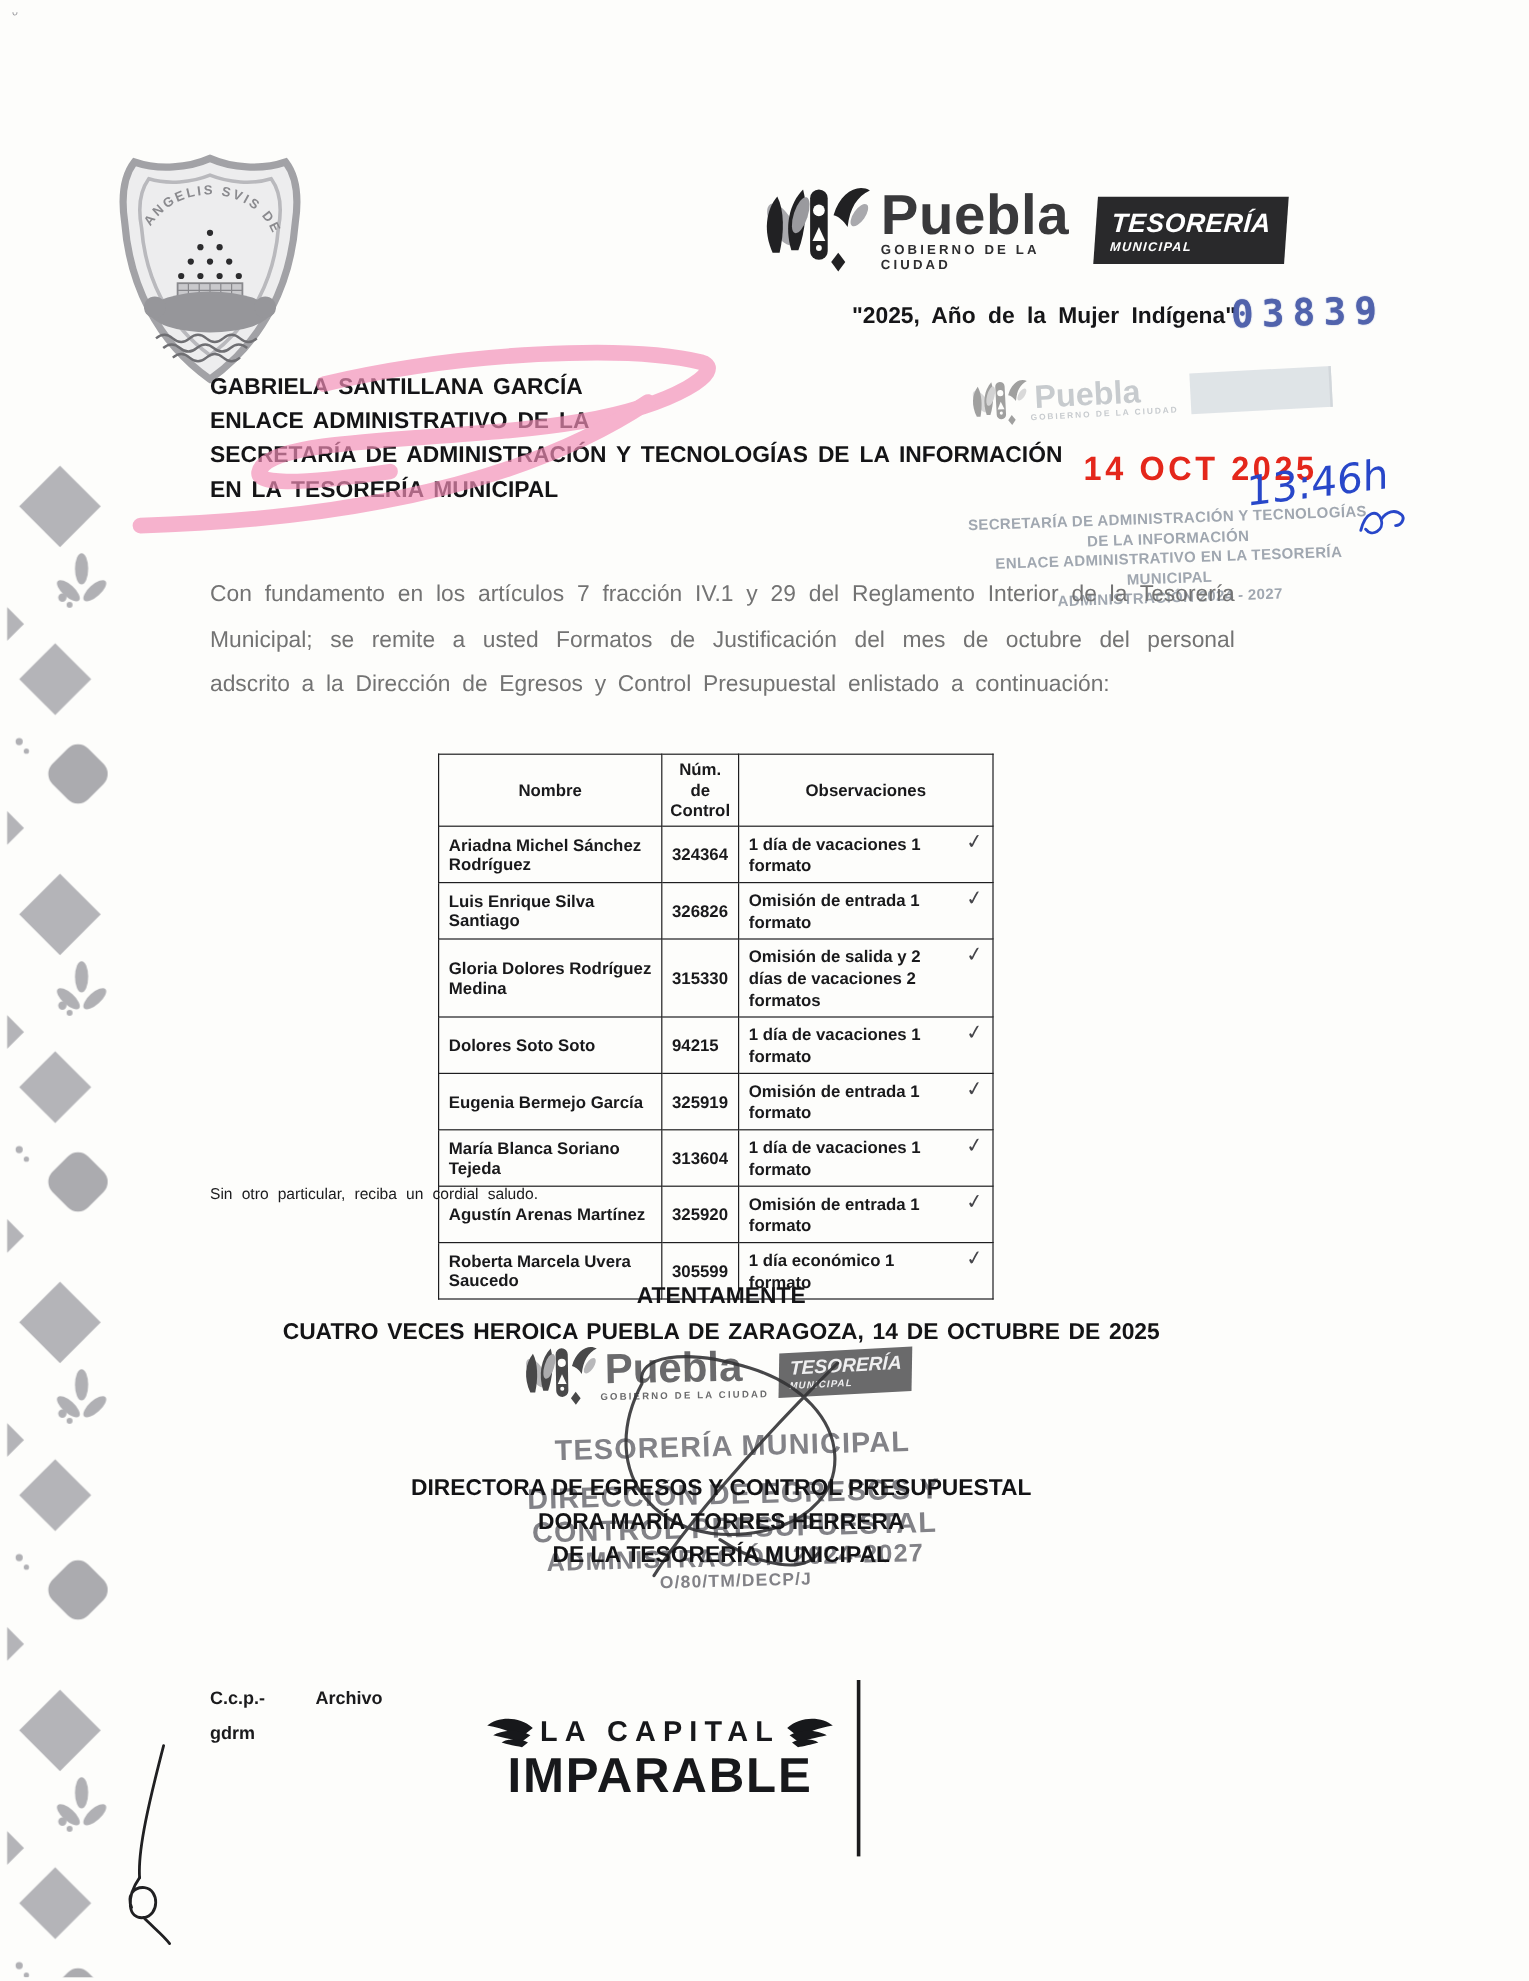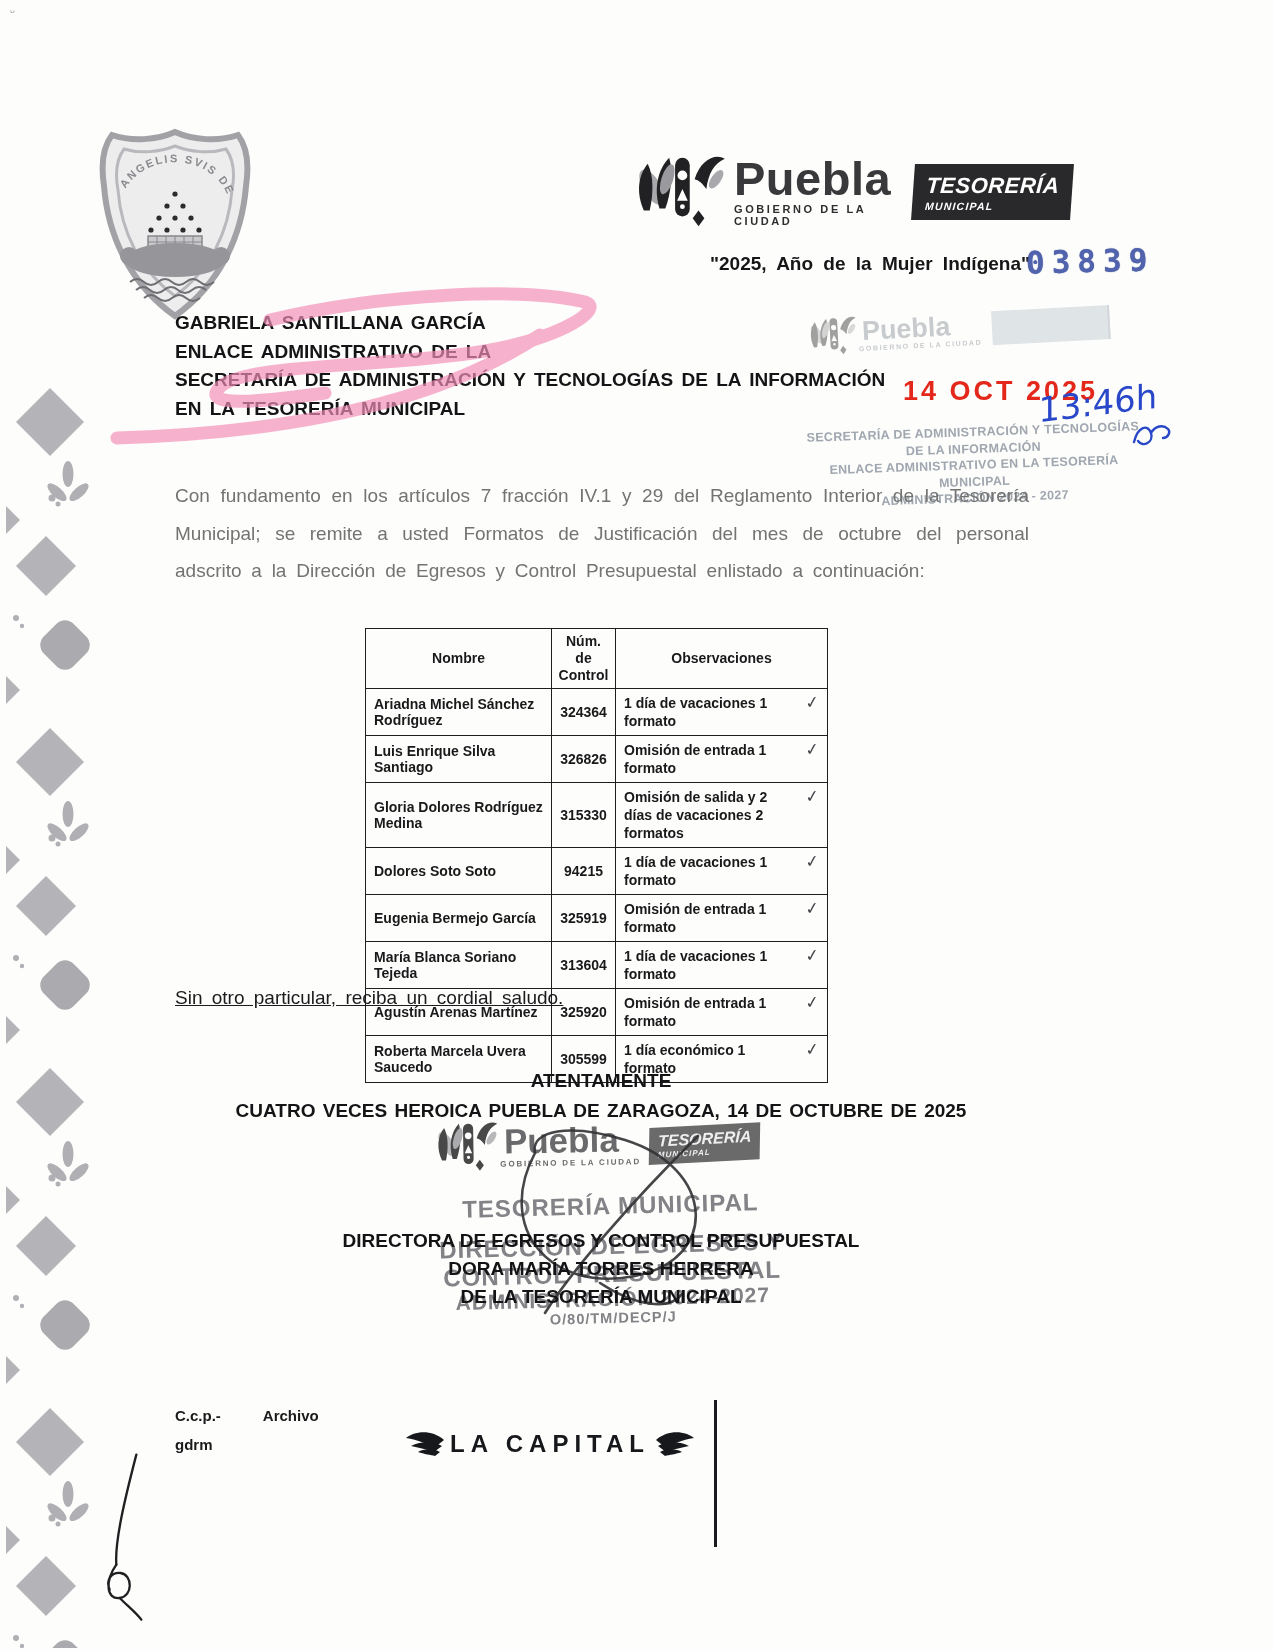--- a/index.html
+++ b/index.html
@@ -62,27 +62,27 @@
   
   .body-par { position:absolute; left:175px; top:477px; width:854px; font-size:19px;
     line-height:37.5px; text-align:justify; word-spacing:4.5px; color:#737373; }
 
   
   .just-table { position:absolute; left:365px; top:628px; border-collapse:collapse;
     font-size:14px; font-weight:bold; color:#19191b; }
   .just-table th, .just-table td { border:1.8px solid #1e1e20; padding:5px 8px; vertical-align:middle; }
   .just-table th { text-align:center; font-size:14px; line-height:17px; padding:4px 4px; }
   .col-name { width:186px; } .col-ctrl { width:64px; text-align:center; } .col-obs { width:212px; }
-  .just-table td.ctrl { text-align:center; }
+  .just-table td.ctrl { }
   .just-table td.obs { position:relative; line-height:18px; }
   .chk { float:right; margin-left:6px; color:#45454a; font-size:17px; line-height:16px;
     transform:rotate(-8deg); font-family:"DejaVu Sans", sans-serif; }
 
   
-  .farewell { position:absolute; left:175px; top:987px; font-size:19px; word-spacing:4px;text-decoration:underline; }
+  .farewell { position:absolute; left:175px; top:987px; font-size:13px; word-spacing:4px; }
   .center-col { position:absolute; left:175px; width:852px; text-align:center; font-weight:bold;
     font-size:19px; color:#141416; }
   .atentamente { top:1070px; }
   .dateline { top:1100px; word-spacing:2px; }
 
   
   .sig-logo { position:absolute; left:432px; top:1116px; display:flex; align-items:center;
     opacity:.82; filter:grayscale(25%); transform:rotate(-1deg); z-index:1; }
   .sig-logo .brand-icon { width:68px; height:58px; }
   .sig-word { font-size:35px; font-weight:bold; color:#4b4b4d; line-height:32px; margin-left:4px; }
@@ -364,20 +364,21 @@
   <div class="slogan" data-interactable="false">
     <div class="slogan-top">
       <svg class="wing" data-interactable="false">
           <use href="#wing-sym"></use>
         </svg>
       <span class="slogan-line1" data-interactable="false">LA CAPITAL</span>
       <svg class="wing" style="transform:scaleX(-1)" data-interactable="false">
           <use href="#wing-sym"></use>
         </svg>
     </div>
+    <div class="slogan-line2" data-interactable="false">IMPARABLE</div>
   </div>
   <div class="slogan-divider" data-interactable="false"></div>
 
   <svg class="flourish" width="72" height="175" viewBox="0 0 72 210" data-interactable="false">
     <g stroke="#202022" stroke-width="2.8" fill="none" stroke-linecap="round">
       <path d="M 46,8 C 32,62 20,112 22,140"></path>
       <path d="M 22,140 C 8,160 10,182 26,180 C 42,178 42,152 27,150 C 16,149 9,158 14,170"></path>
       <path d="M 26,180 C 36,190 46,198 52,206"></path>
     </g>
   </svg>

